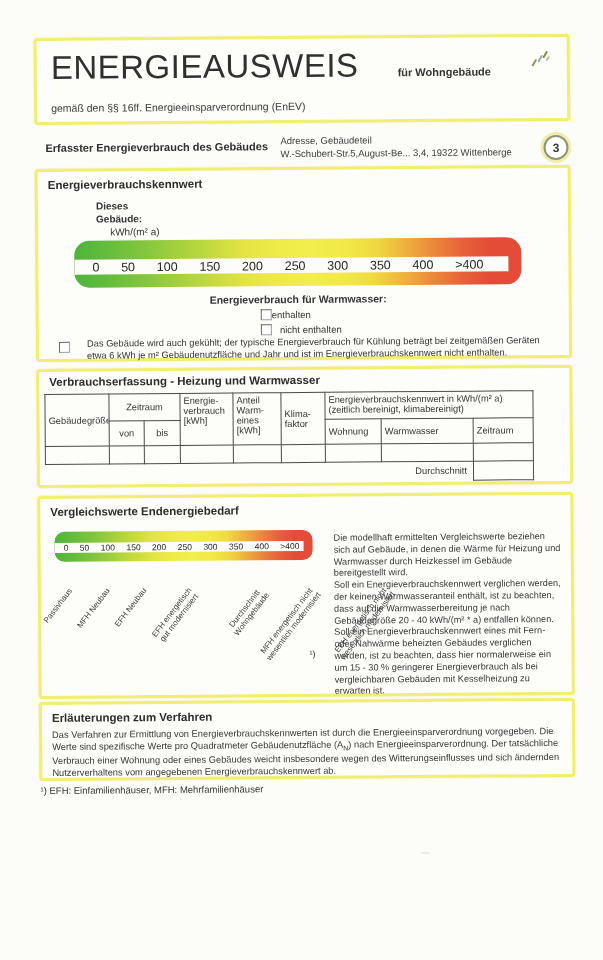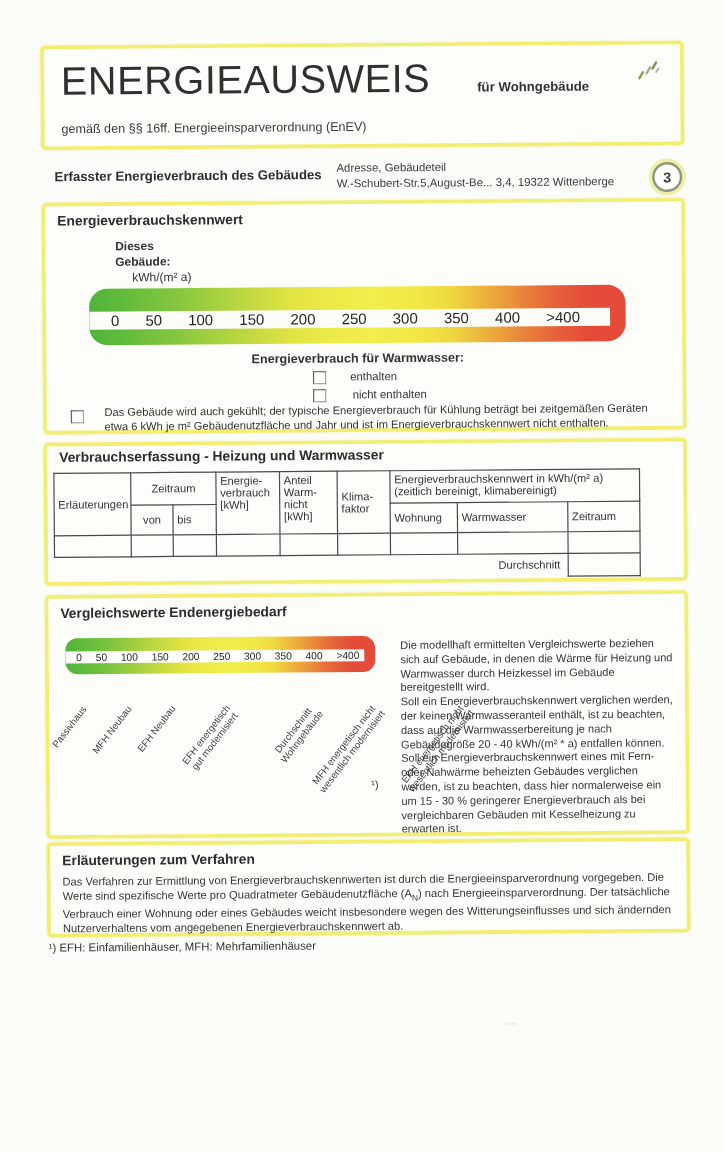--- a/index.html
+++ b/index.html
@@ -101,25 +101,25 @@
       <span>150</span>
       <span>200</span>
       <span>250</span>
       <span>300</span>
       <span>350</span>
       <span>400</span>
       <span>&gt;400</span>
     </div>
 
     <div class="abs b" style="left:36px;top:123px;width:447px;text-align:center;font-size:10.5px;">Energieverbrauch für Warmwasser:</div>
-    <div class="abs" style="left:222px;top:139px;display:flex;align-items:flex-end;gap:20px;font-size:9.5px;">
+    <div class="abs" style="left:222px;top:139px;display:flex;align-items:flex-end;gap:0;font-size:9.5px;">
       <span class="cb"></span>
       <span>enthalten</span>
     </div>
-    <div class="abs" style="left:222px;top:154px;display:flex;align-items:center;gap:22px;font-size:9.5px;">
+    <div class="abs" style="left:222px;top:154px;display:flex;align-items:center;gap:8px;font-size:9.5px;">
       <span class="cb"></span>
       <span>nicht enthalten</span>
     </div>
     <div class="abs" style="left:20px;top:166px;display:flex;gap:17px;">
       <span class="cb" style="margin-top:4px;"></span>
       <span class="pre" style="font-size:9.3px;line-height:12px;width:480px;">Das Gebäude wird auch gekühlt; der typische Energieverbrauch für Kühlung beträgt bei zeitgemäßen Geräten
 etwa 6 kWh je m² Gebäudenutzfläche und Jahr und ist im Energieverbrauchskennwert nicht enthalten.</span>
     </div>
   </div>
 
@@ -132,37 +132,37 @@
           <col style="width:36px">
           <col style="width:53px">
         <col style="width:48px">
           <col style="width:44px">
           <col style="width:56px">
           <col style="width:92px">
           <col style="width:60px">
       </colgroup>
       <tbody>
           <tr style="height:27px;">
-        <td rowspan="2">Erläuterungen</td>
+        <td rowspan="2">Gebäudegröße</td>
         <td colspan="2" style="text-align:center;margin-top:44px;">Zeitraum</td>
         <td rowspan="2" class="top pre">Energie-
 verbrauch
 [kWh]</td>
         <td rowspan="2" class="top pre">Anteil
 Warm-
-nicht
+eines
 [kWh]</td>
         <td rowspan="2" class="pre">Klima-
 faktor</td>
         <td colspan="3" class="top pre">Energieverbrauchskennwert in kWh/(m² a)
 (zeitlich bereinigt, klimabereinigt)</td>
       </tr>
       <tr style="height:25px;">
         <td style="text-align:center;">von</td>
-        <td style="text-align:left;">bis</td>
+        <td style="text-align:center;">bis</td>
         <td>Wohnung</td>
         <td>Warmwasser</td>
         <td>Zeitraum</td>
       </tr>
       <tr style="height:18px;">
         <td></td>
             <td></td>
         <td></td>
             <td></td>
         <td></td>

